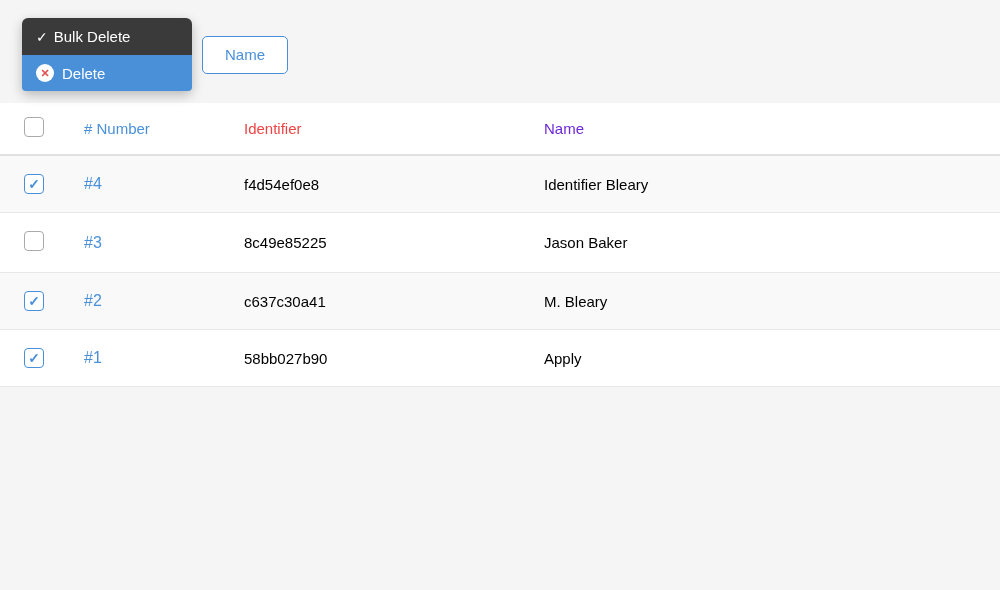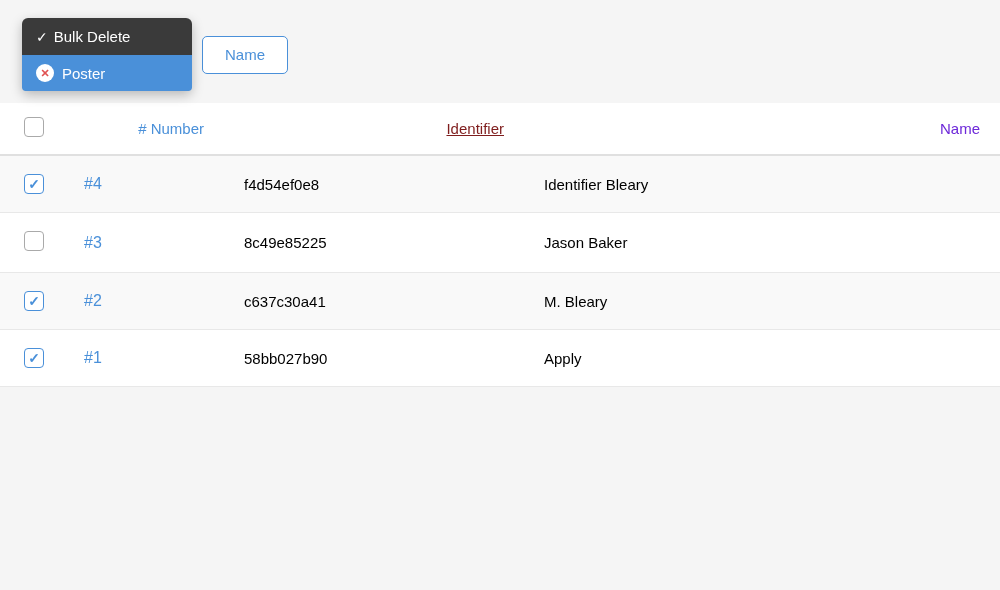--- a/index.html
+++ b/index.html
@@ -103,40 +103,39 @@
       width: 100%;
       border-collapse: collapse;
     }
 
     thead tr {
       border-bottom: 2px solid #e0e0e0;
     }
 
     thead th {
       padding: 14px 20px;
-      text-align: right;
+      text-align: left;
       font-size: 15px;
       font-weight: 500;
       background: #fff;
     }
 
     thead th.col-check {
       width: 50px;
       padding-left: 24px;
     }
 
     thead th.col-number {
       color: #4a90d9;
       width: 160px;
     }
 
     thead th.col-identifier {
-      color: #7f1d1d;
+      color: #ef4444;
       width: 300px;
-      text-decoration: underline;
     }
 
     thead th.col-name {
       color: #6d28d9;
     }
 
     tbody tr {
       border-bottom: 1px solid #e8e8e8;
       background: #fff;
     }
@@ -193,21 +192,21 @@
 
 <div class="toolbar">
   <div class="dropdown-container">
     <div class="bulk-actions-dropdown">
       <div class="bulk-actions-header">
         <span class="checkmark">✓</span>
         <span>Bulk Delete</span>
       </div>
       <div class="dropdown-item">
         <span class="x-icon">✕</span>
-        <span>Poster</span>
+        <span>Delete</span>
       </div>
     </div>
   </div>
   <button class="apply-button">Name</button>
 </div>
 
 <div class="table-wrapper">
   <table>
     <thead>
       <tr>

